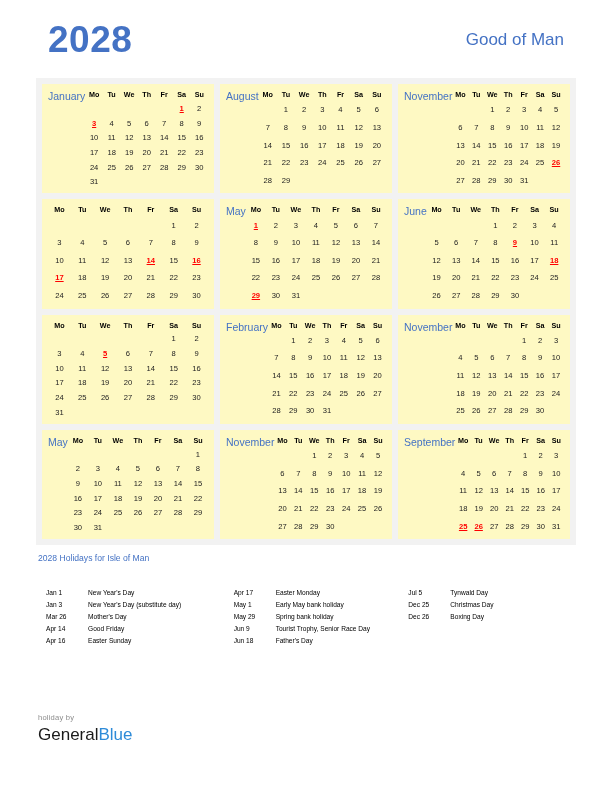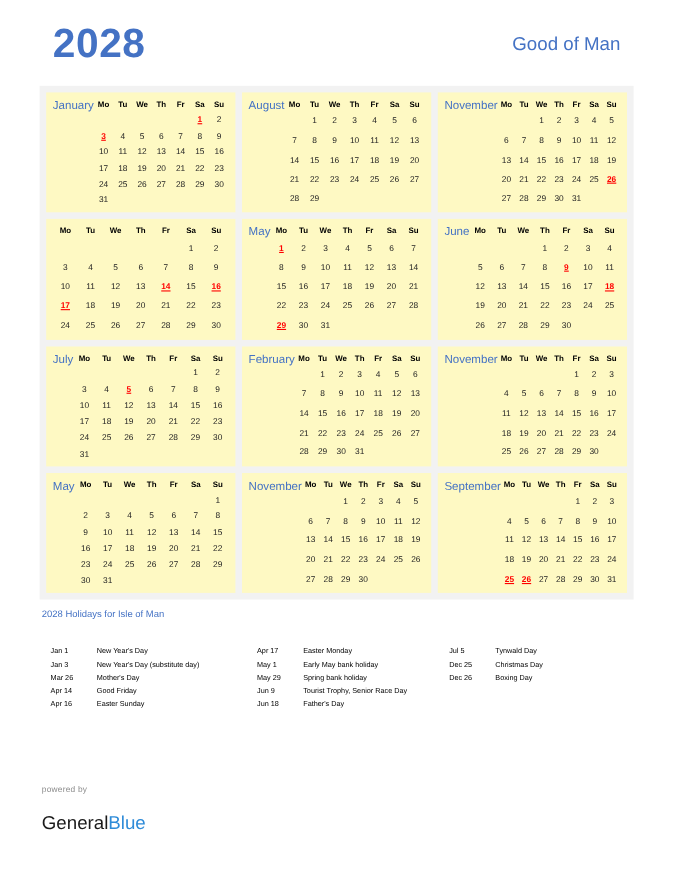--- a/index.html
+++ b/index.html
@@ -138,21 +138,21 @@
   }
   .powered-by {
     font-size: 7.6px;
     color: #8c8c8c;
     line-height: 11px;
     letter-spacing: .2px;
   }
   .logo {
     font-size: 17px;
     line-height: 22px;
-    margin-top: 15px;
+    margin-top: 1px;
   }
   .logo .general { color: #1a1a1a; }
   .logo .blue { color: #2e8bd8; }
 </style>
 </head>
 <body>
 
 <div class="header">
   <div class="year-title">2028</div>
   <div class="country-title">Good of Man</div>
@@ -539,21 +539,20 @@
             <td>28</td>
             <td>29</td>
             <td>30</td>
             <td class="empty"></td>
             <td class="empty"></td>
           </tr>
         </tbody>
       </table>
     </div>
     <div class="month-card">
-      <div class="month-name">July</div>
       <table class="month">
         <thead>
           <tr>
             <th>Mo</th>
             <th>Tu</th>
             <th>We</th>
             <th>Th</th>
             <th>Fr</th>
             <th>Sa</th>
             <th>Su</th>
@@ -1001,17 +1000,17 @@
         </div>
         <div class="holiday-row">
           <span class="holiday-date">Dec 26</span>
           <span class="holiday-name">Boxing Day</span>
         </div>
       </div>
     </div>
 </div>
 
 <div class="footer">
-  <div class="powered-by">powered by</div>
+  <div class="powered-by">holiday by</div>
   <div class="logo">
     <span class="general">General</span><span class="blue">Blue</span>
   </div>
 </div>
 
 </body></html>

